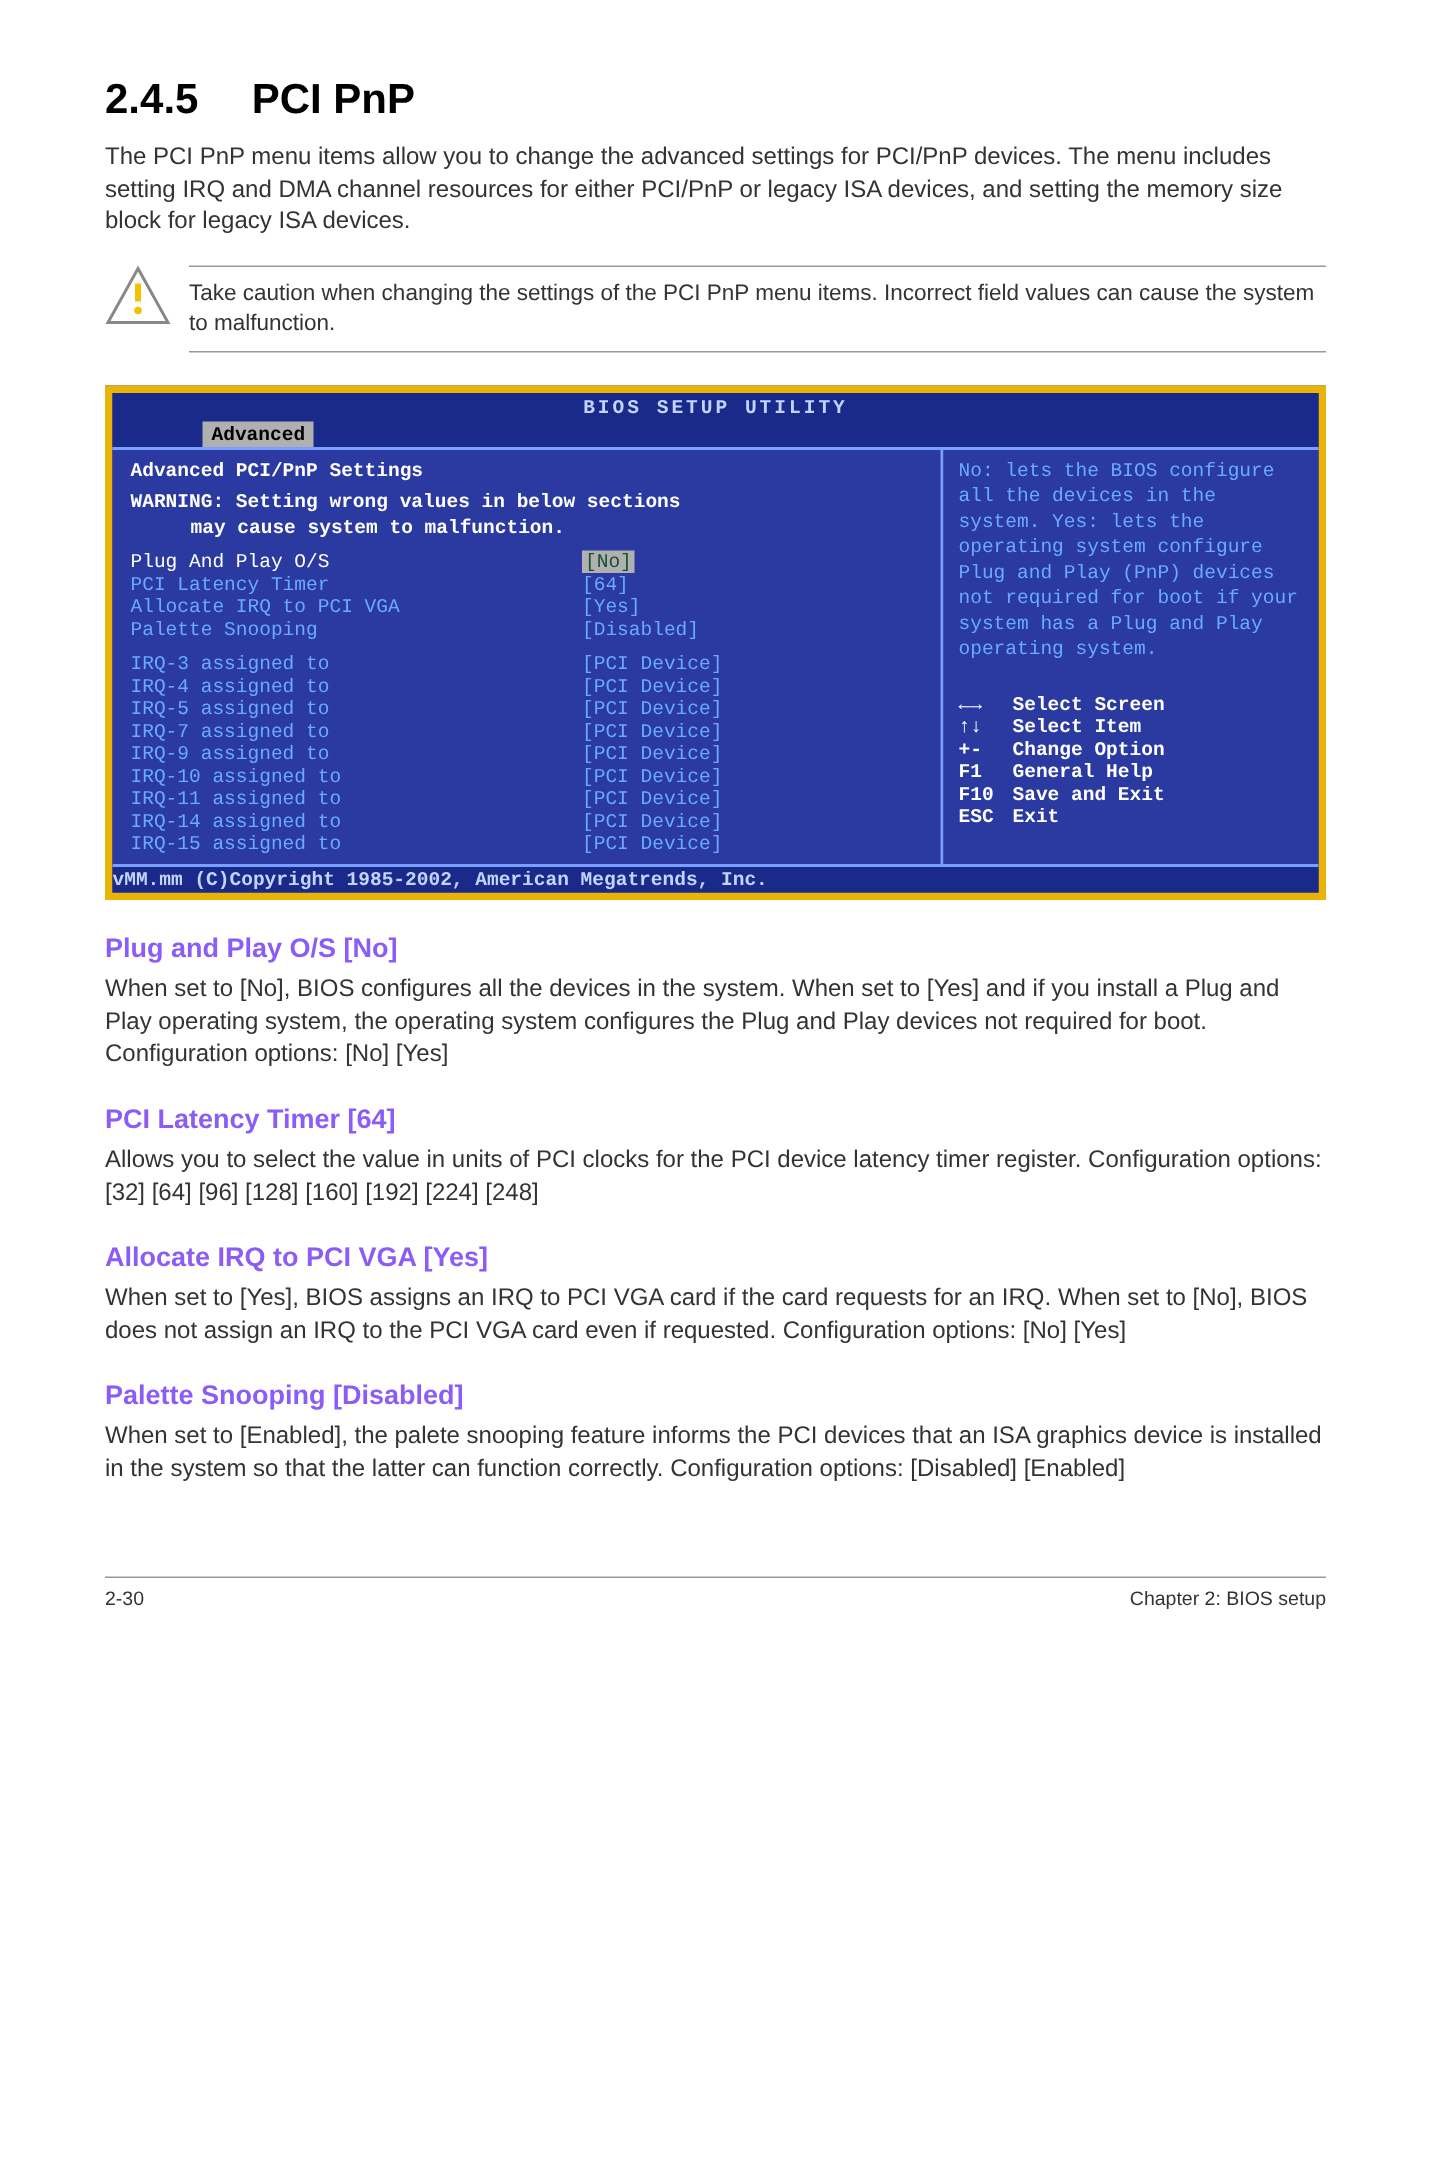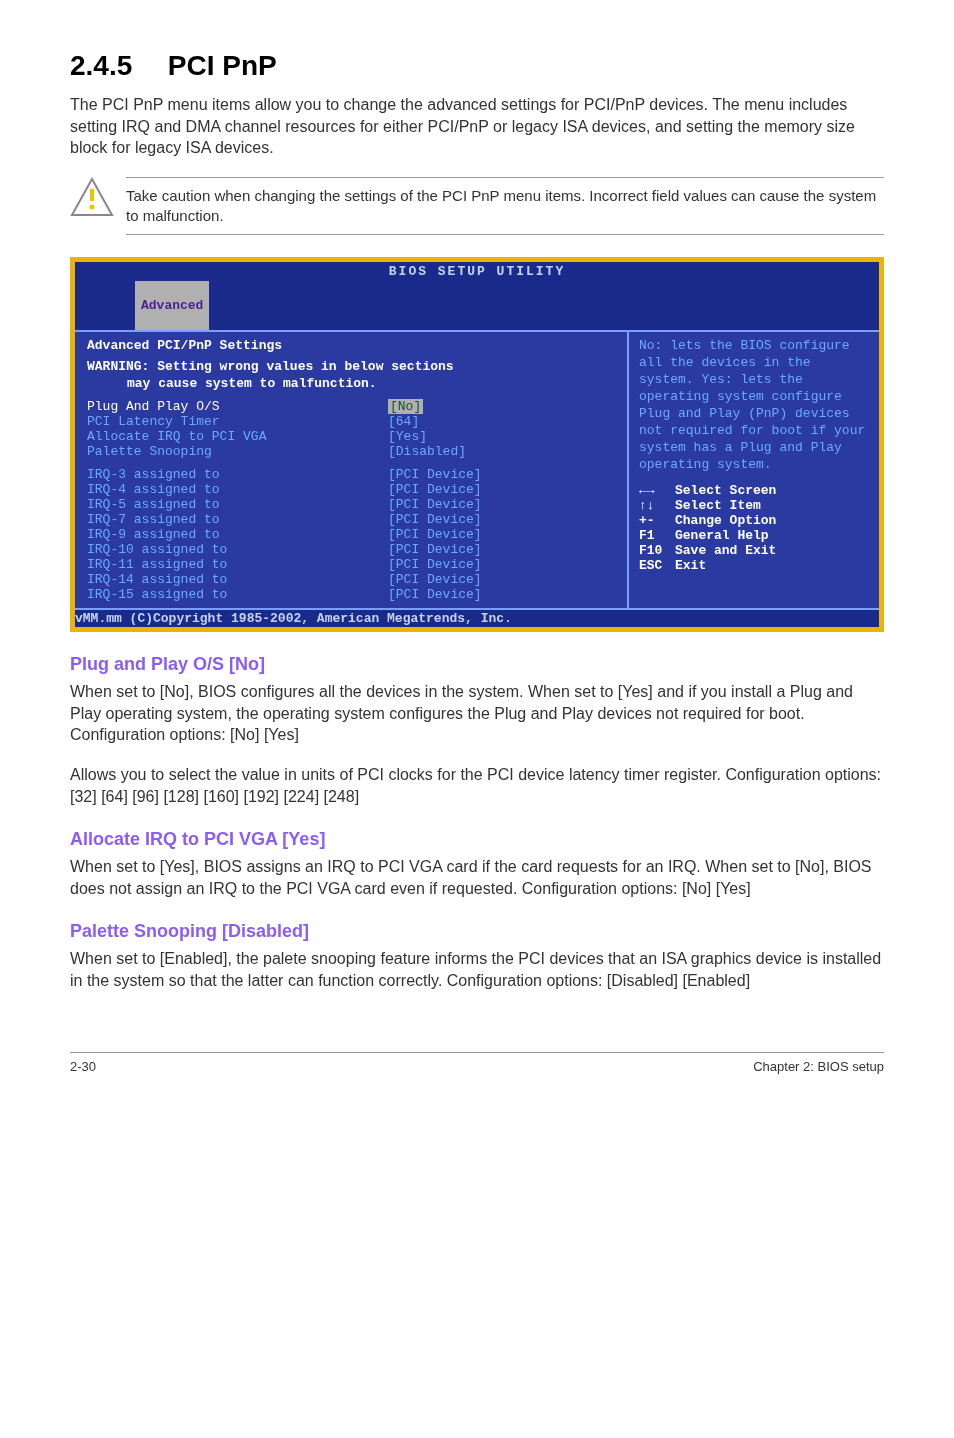--- a/index.html
+++ b/index.html
@@ -63,23 +63,23 @@
     padding: 2px 0;
     letter-spacing: 2px;
   }
   .bios-tabs {
     background: #1a2a8a;
     padding: 0 0 0 60px;
   }
   .bios-tab {
     display:inline-block;
     background:#b0b0b0;
-    color:#4c1d95;
+    color:#000000;
     font-weight:bold;
-    padding:17px 6px;
+    padding:1px 6px;
     text-align:right;
   }
   .bios-body {
     display:flex;
     border-top: 2px solid #7aa0ff;
   }
   .bios-left {
     flex: 1;
     background: #2a3aa0;
     padding: 6px 2px 6px 12px;
@@ -105,21 +105,21 @@
   .bios-row.hi .lbl { color:#ffffff; }
   .bios-row.hi .val { background:#b0b0b0; color:#14532d; padding:0 2px; }
   .bios-row .lbl, .bios-row .val { color:#6aaaff; }
   .bios-row.hi .lbl { color:#fff; }
   .bios-right {
     width: 230px;
     background: #2a3aa0;
     padding: 6px 10px;
     color:#6aaaff;
   }
-  .bios-right .helptxt { margin-bottom:10px; line-height:1.3; }
+  .bios-right .helptxt { margin-bottom:21px; line-height:1.3; }
   .bios-right .keys .k { color:#fff; display:inline-block; width:36px; font-weight:bold;}
   .bios-right .keys .d { color:#fff; font-weight:bold;}
   .bios-footer {
     background:#1a2a8a;
     color:#c4d4ff;
     text-align:left;
     font-weight:bold;
     padding:1px 0;
     border-top:2px solid #7aa0ff;
   }
@@ -243,20 +243,21 @@
           </div>
       </div>
     </div>
     <div class="bios-footer">vMM.mm (C)Copyright 1985-2002, American Megatrends, Inc.</div>
   </div>
 
   <div id="subsections">
       <h3 class="sub">Plug and Play O/S [No]</h3>
       <p class="body" style="margin-top: 4px; margin-bottom: 0px;">When set to [No], BIOS configures all the devices in the system. When set to [Yes] and if you install a Plug and Play operating system, the operating system configures the Plug and Play devices not required for boot.</p>
       <p class="body" style="margin-top: 0px;">Configuration options: [No] [Yes]</p>
+      <h3 class="sub">PCI Latency Timer [64]</h3>
       <p class="body" style="margin-top: 4px; margin-bottom: 12px;">Allows you to select the value in units of PCI clocks for the PCI device latency timer register. Configuration options: [32] [64] [96] [128] [160] [192] [224] [248]</p>
       <h3 class="sub">Allocate IRQ to PCI VGA [Yes]</h3>
       <p class="body" style="margin-top: 4px; margin-bottom: 12px;">When set to [Yes], BIOS assigns an IRQ to PCI VGA card if the card requests for an IRQ. When set to [No], BIOS does not assign an IRQ to the PCI VGA card even if requested. Configuration options: [No] [Yes]</p>
       <h3 class="sub">Palette Snooping [Disabled]</h3>
       <p class="body" style="margin-top: 4px; margin-bottom: 12px;">When set to [Enabled], the palete snooping feature informs the PCI devices that an ISA graphics device is installed in the system so that the latter can function correctly. Configuration options: [Disabled] [Enabled]</p>
     </div>
 
   <div class="footer">
     <span>2-30</span>
     <span>Chapter 2: BIOS setup</span>

